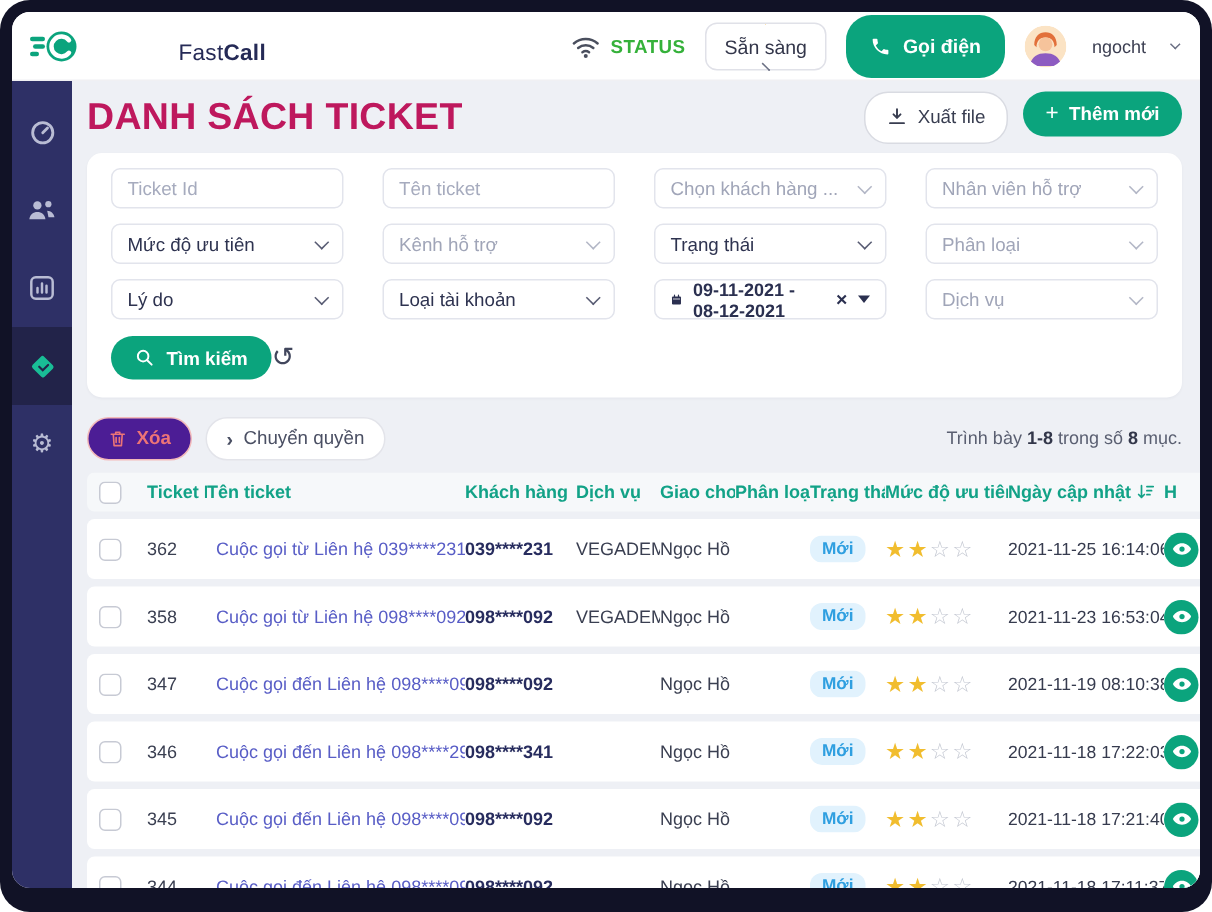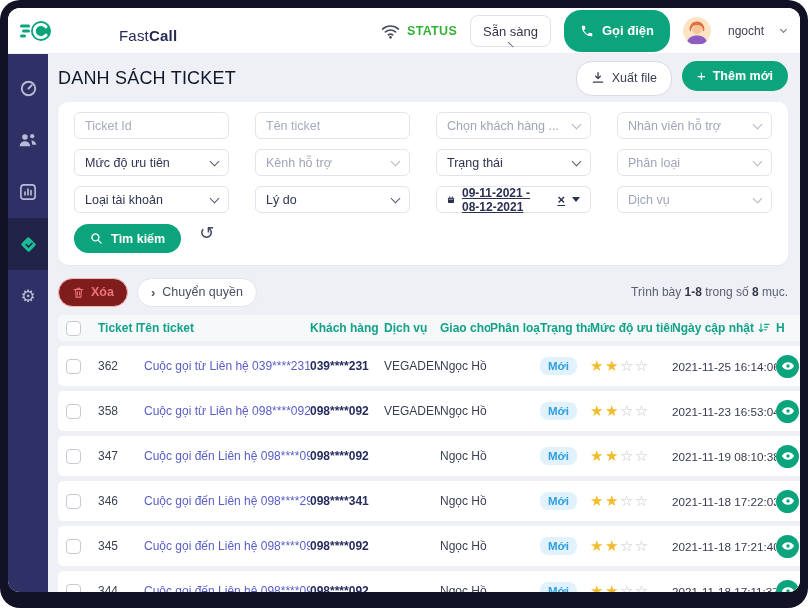--- a/index.html
+++ b/index.html
@@ -27,45 +27,45 @@
   
   .body-row { flex:1; display:flex; overflow:hidden; }
   .sidebar { width:40px; flex:0 0 40px; background:#2e3066; padding-top:8px; }
   .side-item { height:52px; display:flex; align-items:center; justify-content:center; cursor:pointer; color:#b9bcd4; }
   .side-item.active { background:#222349; color:#19bd96; }
   .gear-glyph { font-size:17px; line-height:1; font-family:"DejaVu Sans",sans-serif; }
   .main { flex:1; background:#eef0f5; padding:8px 12px 0 10px; overflow:hidden; }
 
   
   .title-row { display:flex; align-items:center; height:32px; }
-  .page-title { font-size:18px; font-weight:400; color:#0f172a; letter-spacing:.2px; }
+  .page-title { font-size:25px; font-weight:700; color:#be185d; letter-spacing:.2px; }
   .title-actions { margin-left:auto; display:flex; gap:10px; }
   .btn-outline { display:flex; align-items:center; gap:7px; background:#fff; border:1px solid #d9dbe2; border-radius:16px; height:35px; padding:0 14px; font-size:12.5px; color:#383d50; cursor:pointer; }
   .btn-green { display:flex; align-items:center; gap:7px; background:#0ba47d; border:none; border-radius:16px; height:30px; padding:0 15px; font-size:12.5px; color:#fff; font-weight:600; cursor:pointer; }
   .plus-glyph { font-size:15px; font-weight:400; line-height:1; }
 
   
   .filter-card { margin-top:8px; background:#fff; border-radius:10px; padding:10px 16px 12px; box-shadow:0 1px 2px rgba(20,30,60,.04); }
   .filter-grid { display:grid; grid-template-columns:repeat(4,1fr); column-gap:26px; row-gap:10px; }
   .field { height:27px; border:1px solid #e2e4ec; border-radius:6px; background:#fff; font-size:12.5px; color:#2e3350; padding:0 10px; width:100%; }
   input.field::placeholder { color:#a6abbe; }
   .select { display:flex; align-items:center; justify-content:space-between; cursor:pointer; }
   .select .chev { color:currentColor; opacity:.8; }
   .select.muted { color:#a0a5b8; }
-  .date-field { display:flex; align-items:center; gap:7px; cursor:pointer; color:#2b3050; font-weight:600; font-size:12px;text-decoration:underline; }
+  .date-field { display:flex; align-items:center; gap:7px; cursor:pointer; color:#2b3050; font-weight:600; font-size:12px; }
   .date-right { margin-left:auto; display:flex; align-items:center; gap:7px; }
   .x-glyph { font-size:13px; font-weight:700; color:#2b3050; line-height:1; }
   .tri-down { width:0; height:0; border-left:4px solid transparent; border-right:4px solid transparent; border-top:5px solid #2b3050; }
-  .search-row { display:flex; align-items:flex-start; gap:18px; margin-top:11px; }
+  .search-row { display:flex; align-items:center; margin-top:11px; }
   .search-btn { display:flex; align-items:center; gap:8px; background:#0ba47d; border:none; border-radius:15px; height:29px; padding:0 16px; color:#fff; font-size:12.5px; font-weight:700; cursor:pointer; }
   .reset-btn { font-size:18px; color:#41465c; background:none; border:none; cursor:pointer; font-family:"DejaVu Sans",sans-serif; line-height:1; }
 
   
   .action-bar { display:flex; align-items:center; margin-top:12px; height:30px; }
-  .btn-danger { display:flex; align-items:center; gap:6px; background:#7f1d1d; border:1px solid #f3b9ba; border-radius:15px; height:29px; padding:0 13px; color:#ec7476; font-size:12.5px; font-weight:600; cursor:pointer;justify-content:center; }
+  .btn-danger { display:flex; align-items:center; gap:6px; background:#4c1d95; border:1px solid #f3b9ba; border-radius:15px; height:29px; padding:0 13px; color:#ec7476; font-size:12.5px; font-weight:600; cursor:pointer;justify-content:center; }
   .btn-ghost { display:flex; align-items:center; gap:7px; background:#fff; border:1px solid #e3e4ea; border-radius:15px; height:29px; padding:0 13px; color:#4a4f63; font-size:12.5px; cursor:pointer; margin-left:9px; }
   .gt-glyph { font-size:13px; font-weight:700; color:#4a4f63; line-height:1; }
   .summary { margin-left:auto; font-size:12px; color:#5a5f71; }
   .summary b { color:#33374a; }
 
   
   .table-wrap { margin-top:8px; margin-right:-12px; overflow:hidden; }
   .tgrid { display:grid; grid-template-columns:30px 50px 172px 74px 56px 50px 50px 50px 82px 104px 36px; align-items:center; width:756px; }
   .thead { background:#f6f8fa; border-radius:5px; height:26px; color:#12a287; font-size:12px; font-weight:600; }
   .thead .cell { white-space:nowrap; overflow:hidden; }
@@ -216,25 +216,25 @@
             <div class="field select">
                 <span>Trạng thái</span>
                 <span class="chev"></span>
               </div>
             <div class="field select muted">
                 <span>Phân loại</span>
                 <span class="chev"></span>
               </div>
 
             <div class="field select">
+                <span>Lý do</span>
+                <span class="chev"></span>
+              </div>
+            <div class="field select">
                 <span>Loại tài khoản</span>
-                <span class="chev"></span>
-              </div>
-            <div class="field select">
-                <span>Lý do</span>
                 <span class="chev"></span>
               </div>
             <div class="field date-field">
               <svg width="12" height="12" viewBox="0 0 24 24">
                 <rect x="3" y="5" width="18" height="16" rx="2" fill="#2b3050"></rect>
                 <path d="M8 2v5M16 2v5" stroke="#2b3050" stroke-width="2.4" stroke-linecap="round"></path>
                 <path d="M5 10h14" stroke="#fff" stroke-width="1.6"></path>
               </svg>
               <span>09-11-2021 - 08-12-2021</span>
               <span class="date-right">

